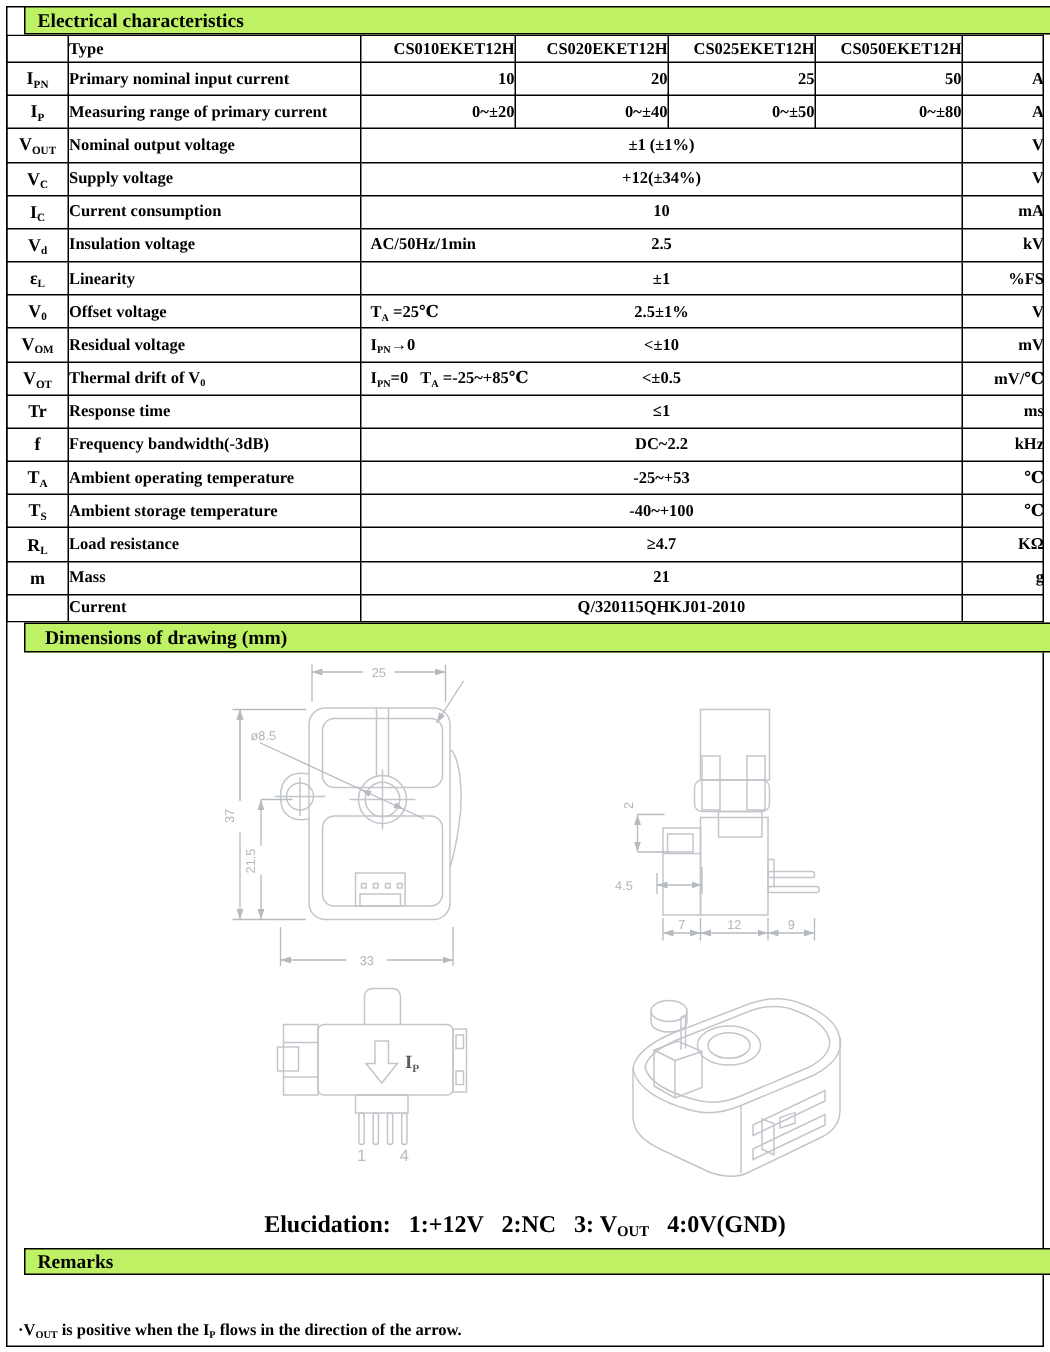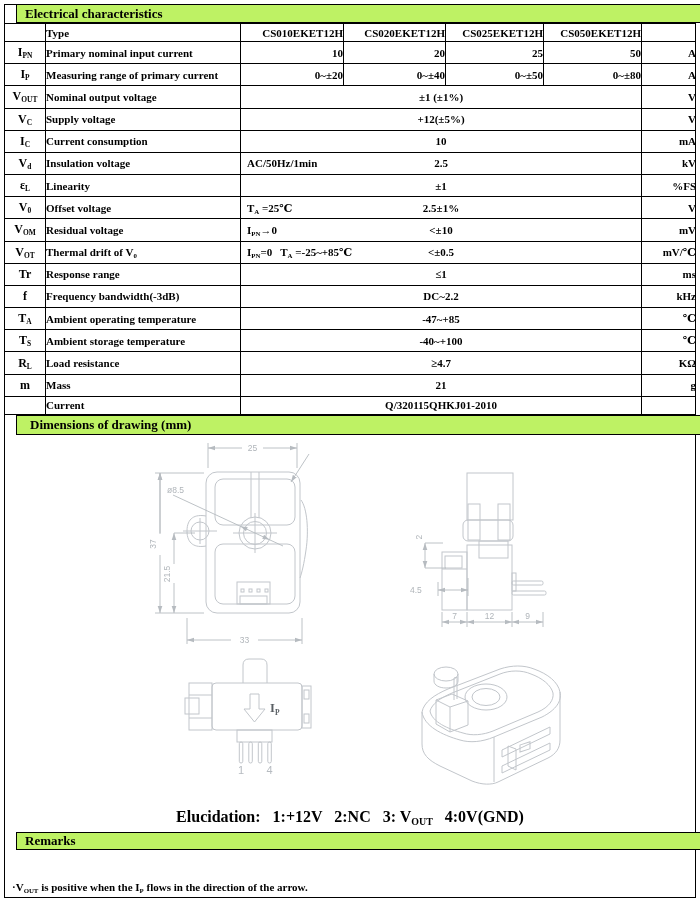--- a/index.html
+++ b/index.html
@@ -87,21 +87,21 @@
             <td class="c-param">Nominal output voltage</td>
             <td class="c-merge" colspan="4">
               <span class="mval">±1 (±1%)</span>
             </td>
             <td class="c-unit">V</td>
           </tr>
           <tr>
             <td class="c-sym">V<sub>C</sub></td>
             <td class="c-param">Supply voltage</td>
             <td class="c-merge" colspan="4">
-              <span class="mval">+12(±5%)</span>
+              <span class="mval">+12(±34%)</span>
             </td>
             <td class="c-unit">V</td>
           </tr>
           <tr>
             <td class="c-sym">I<sub>C</sub></td>
             <td class="c-param">Current consumption</td>
             <td class="c-merge" colspan="4">
               <span class="mval">10</span>
             </td>
             <td class="c-unit">mA</td>
@@ -145,39 +145,39 @@
             <td class="c-sym">V<sub>OT</sub></td>
             <td class="c-param">Thermal drift of V<sub>0</sub></td>
             <td class="c-merge" colspan="4">
               <span class="cond">I<sub>PN</sub>=0   T<sub>A</sub> =-25~+85℃</span>
               <span class="mval">&lt;±0.5</span>
             </td>
             <td class="c-unit">mV/℃</td>
           </tr>
           <tr>
             <td class="c-sym">Tr</td>
-            <td class="c-param">Response range</td>
+            <td class="c-param">Response time</td>
             <td class="c-merge" colspan="4">
               <span class="mval">≤1</span>
             </td>
             <td class="c-unit">ms</td>
           </tr>
           <tr>
             <td class="c-sym">f</td>
             <td class="c-param">Frequency bandwidth(-3dB)</td>
             <td class="c-merge" colspan="4">
               <span class="mval">DC~2.2</span>
             </td>
             <td class="c-unit">kHz</td>
           </tr>
           <tr>
             <td class="c-sym">T<sub>A</sub></td>
             <td class="c-param">Ambient operating temperature</td>
             <td class="c-merge" colspan="4">
-              <span class="mval">-47~+85</span>
+              <span class="mval">-25~+53</span>
             </td>
             <td class="c-unit">℃</td>
           </tr>
           <tr>
             <td class="c-sym">T<sub>S</sub></td>
             <td class="c-param">Ambient storage temperature</td>
             <td class="c-merge" colspan="4">
               <span class="mval">-40~+100</span>
             </td>
             <td class="c-unit">℃</td>

